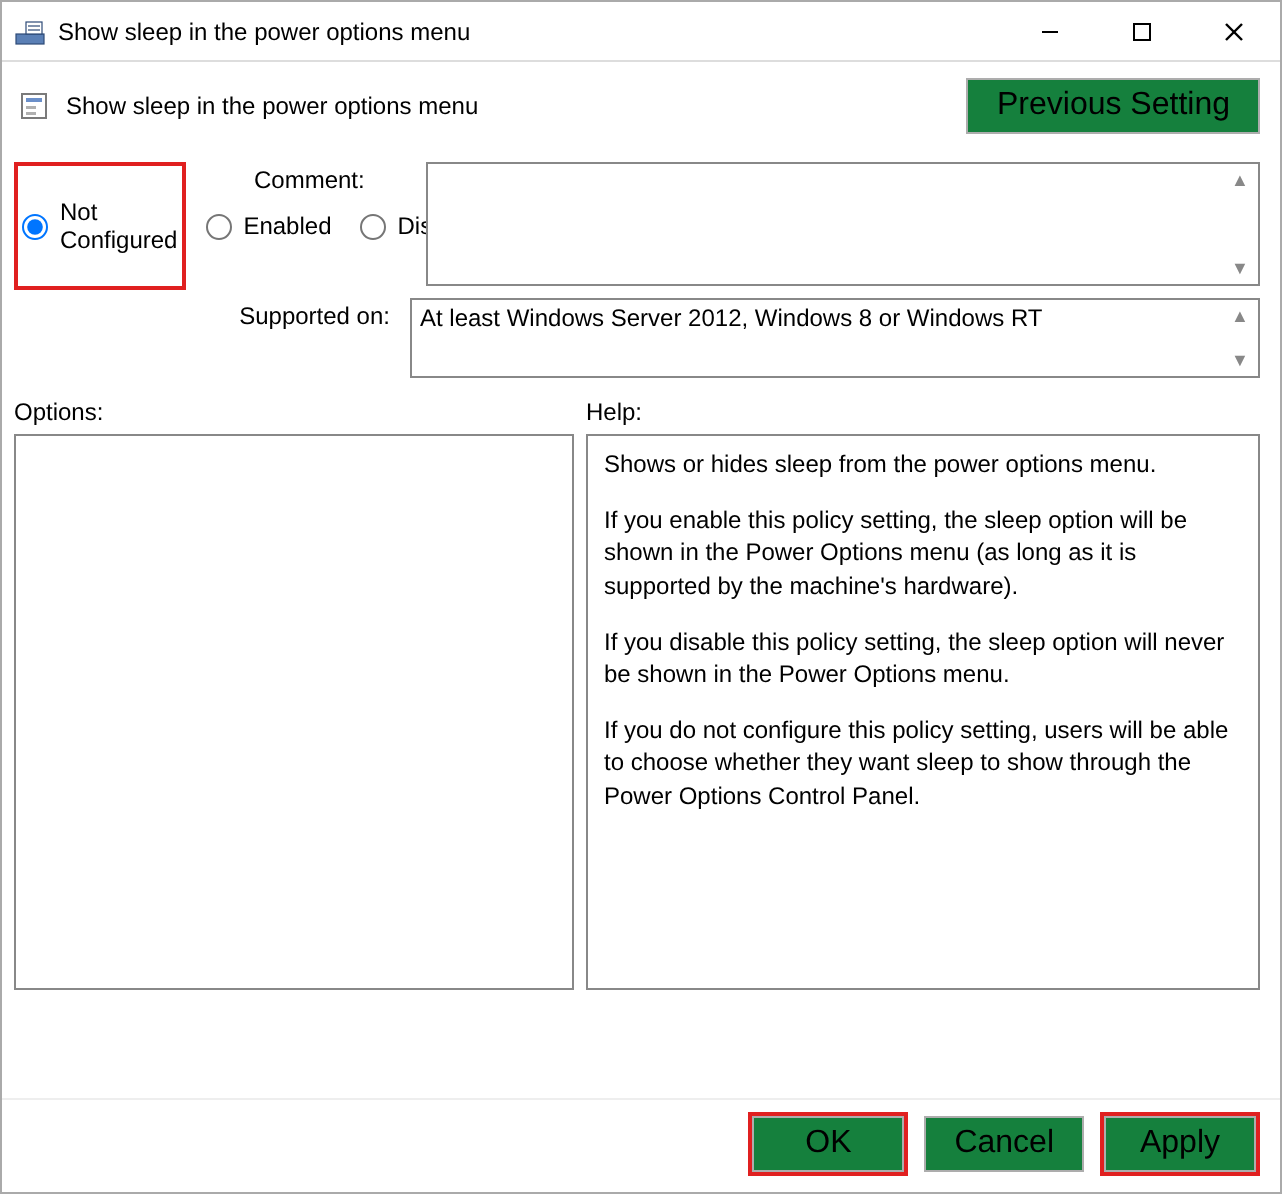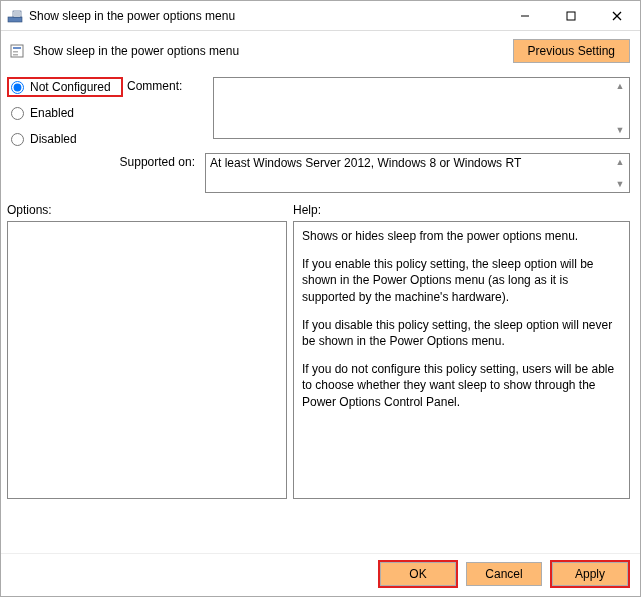--- a/index.html
+++ b/index.html
@@ -52,38 +52,38 @@
     display: flex;
     align-items: center;
     padding: 8px 10px 6px 8px;
     gap: 8px;
   }
   .header-icon {
     width: 16px; height: 16px;
   }
   .header-title { flex: 1; font-size: 12px; }
   .btn {
-    background: #fdba74;
+    background: #15803d;
     border: 1px solid #adadad;
     padding: 4px 14px;
-    font-size: 12px;
+    font-size: 16px;
     cursor: pointer;
     min-width: 90px;
   }
 
   
   .config {
     display: flex;
     padding: 8px 10px 2px 8px;
     gap: 6px;
   }
   .radio-col {
     width: 112px;
     display: flex;
-    flex-direction: column;
+    flex-direction: row;
     gap: 10px;
     padding-top: 2px;
   }
   .radio-opt {
     display: flex;
     align-items: center;
     gap: 4px;
     padding: 1px 2px;
   }
   .radio-opt.selected-box {

